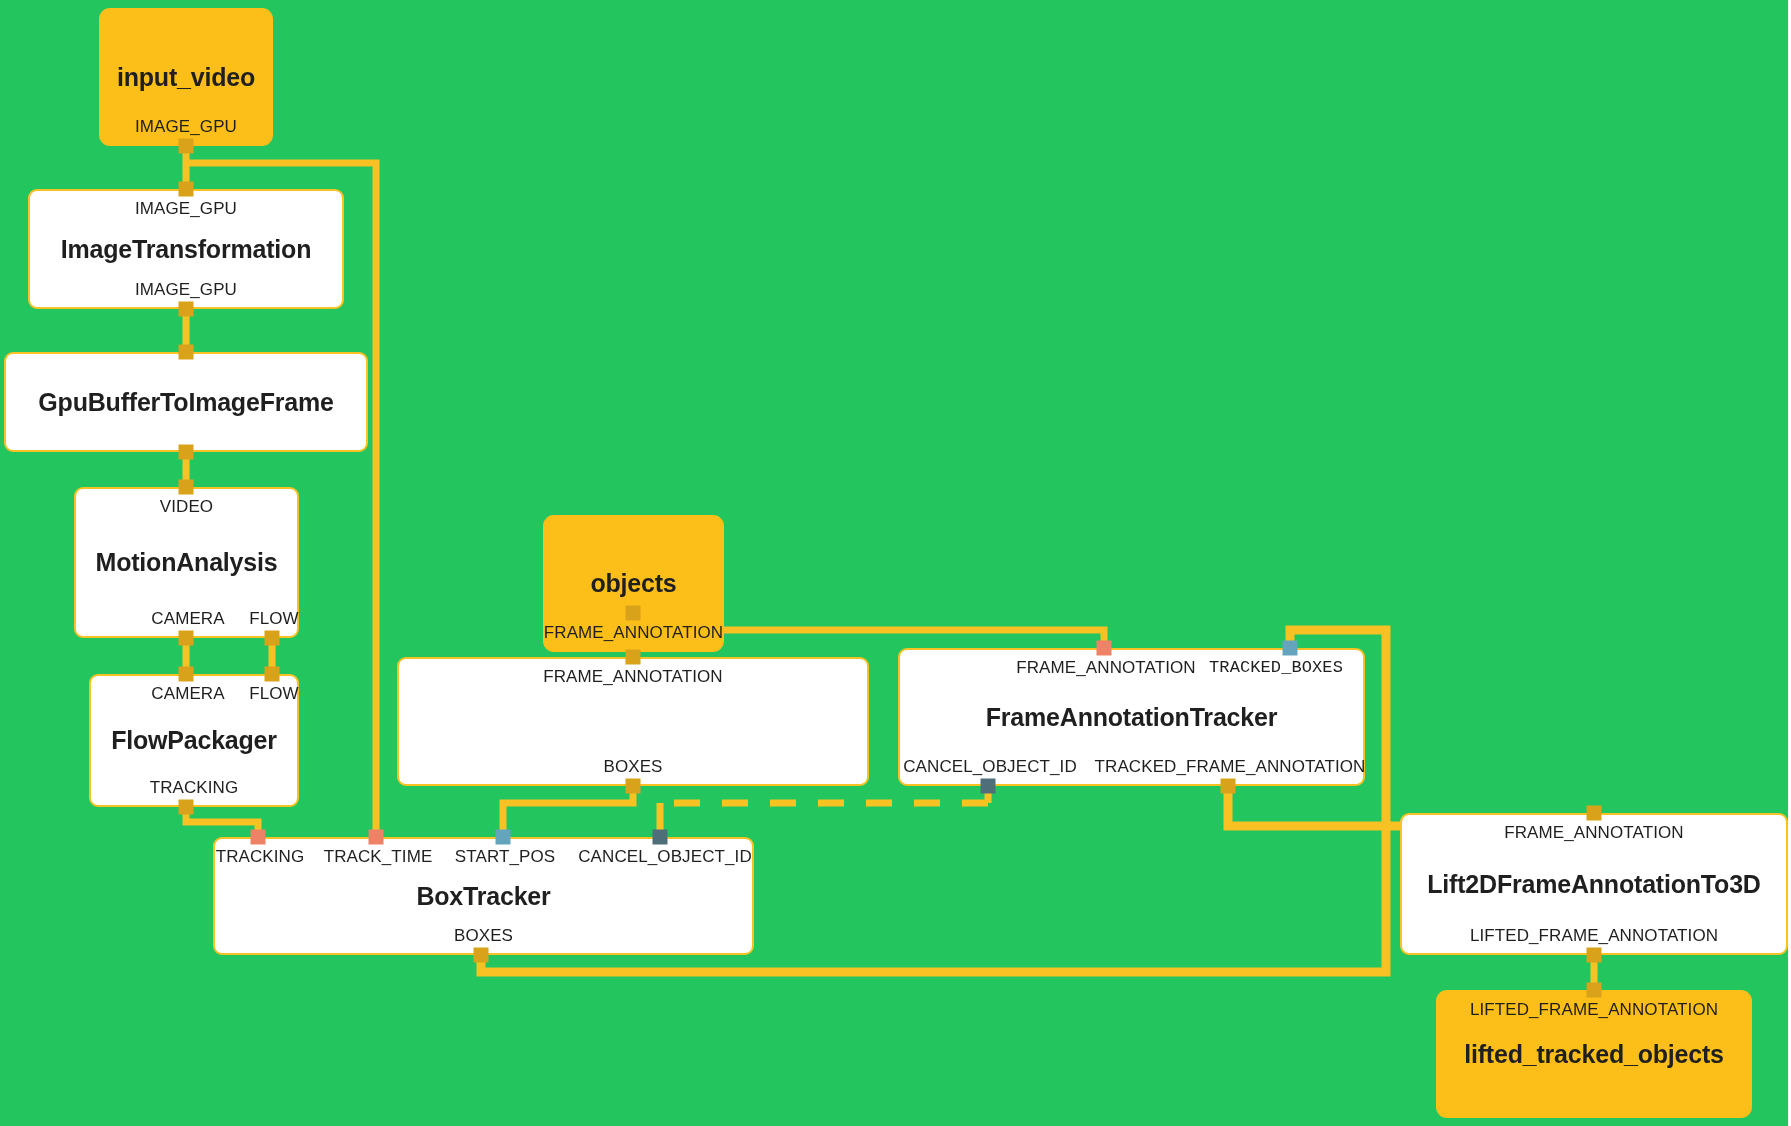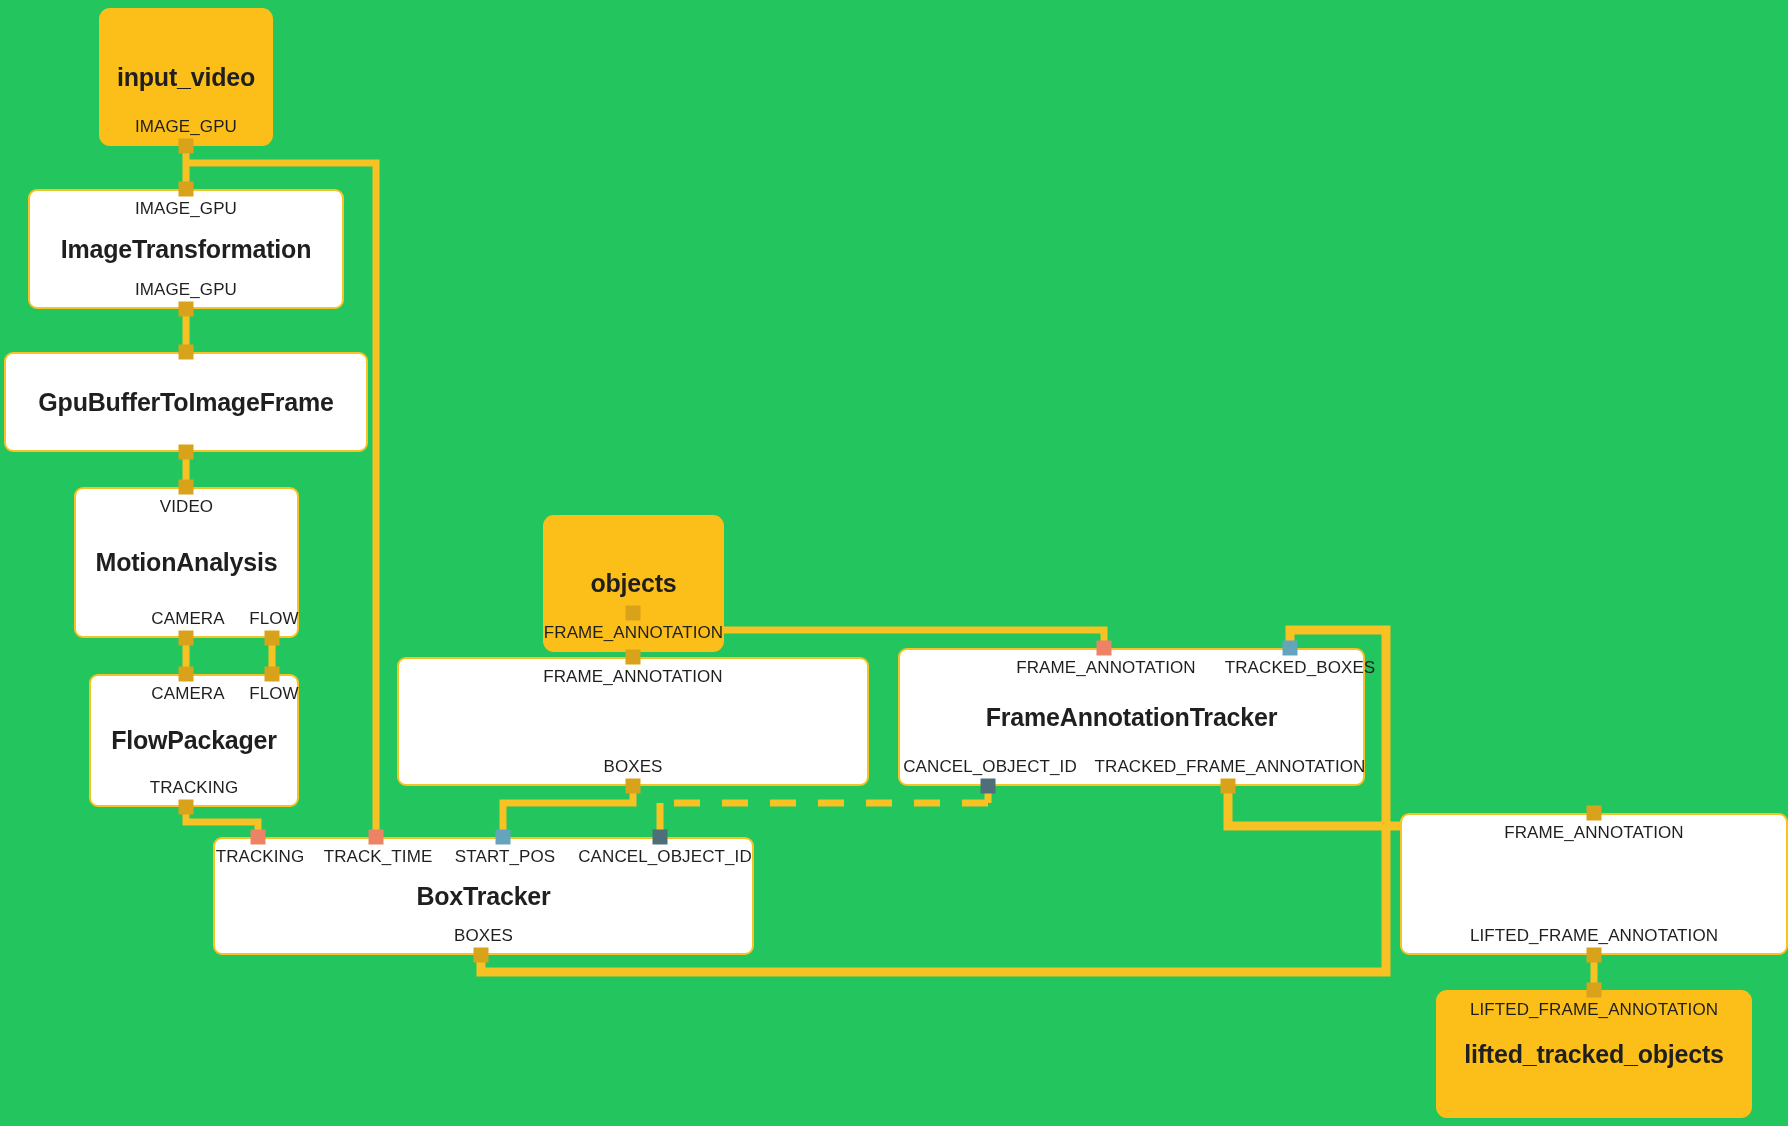--- a/index.html
+++ b/index.html
@@ -189,21 +189,21 @@
     </div>
     <div class="portrow bottom">
       <span class="portlabel">BOXES</span>
     </div>
   </div>
   <div class="pin amber" style="left:633px; top:657px;"></div>
   <div class="pin amber" style="left:633px; top:786px;"></div>
 
   <div class="node calculator" style="left:898px; top:648px; width:467px; height:138px;">
     <span class="portlabel abs" style="left:206px; top:9px;">FRAME_ANNOTATION</span>
-    <span class="portlabel abs" style="left:400px; top:9px;">TRACKED_BOXES</span>
+    <span class="portlabel abs" style="left:376px; top:9px;font-family:Liberation Mono, monospace;">TRACKED_BOXES</span>
     <div class="title">FrameAnnotationTracker</div>
     <span class="portlabel abs" style="left:90px; bottom:9px;">CANCEL_OBJECT_ID</span>
     <span class="portlabel abs" style="left:330px; bottom:9px;">TRACKED_FRAME_ANNOTATION</span>
   </div>
   <div class="pin salmon" style="left:1104px; top:648px;"></div>
   <div class="pin teal" style="left:1290px; top:648px;"></div>
   <div class="pin slate" style="left:988px; top:786px;"></div>
   <div class="pin amber" style="left:1228px; top:786px;"></div>
 
   <div class="node calculator" style="left:213px; top:837px; width:541px; height:118px;">
@@ -219,20 +219,21 @@
   <div class="pin salmon" style="left:258px; top:837px;"></div>
   <div class="pin salmon" style="left:376px; top:837px;"></div>
   <div class="pin teal" style="left:503px; top:837px;"></div>
   <div class="pin slate" style="left:660px; top:837px;"></div>
   <div class="pin amber" style="left:481px; top:955px;"></div>
 
   <div class="node calculator" style="left:1400px; top:813px; width:388px; height:142px;">
     <div class="portrow top">
       <span class="portlabel">FRAME_ANNOTATION</span>
     </div>
+    <div class="title">Lift2DFrameAnnotationTo3D</div>
     <div class="portrow bottom">
       <span class="portlabel">LIFTED_FRAME_ANNOTATION</span>
     </div>
   </div>
   <div class="pin amber" style="left:1594px; top:813px;"></div>
   <div class="pin amber" style="left:1594px; top:955px;"></div>
 
   <div class="node stream" style="left:1436px; top:990px; width:316px; height:128px;">
     <div class="portrow top">
       <span class="portlabel">LIFTED_FRAME_ANNOTATION</span>

